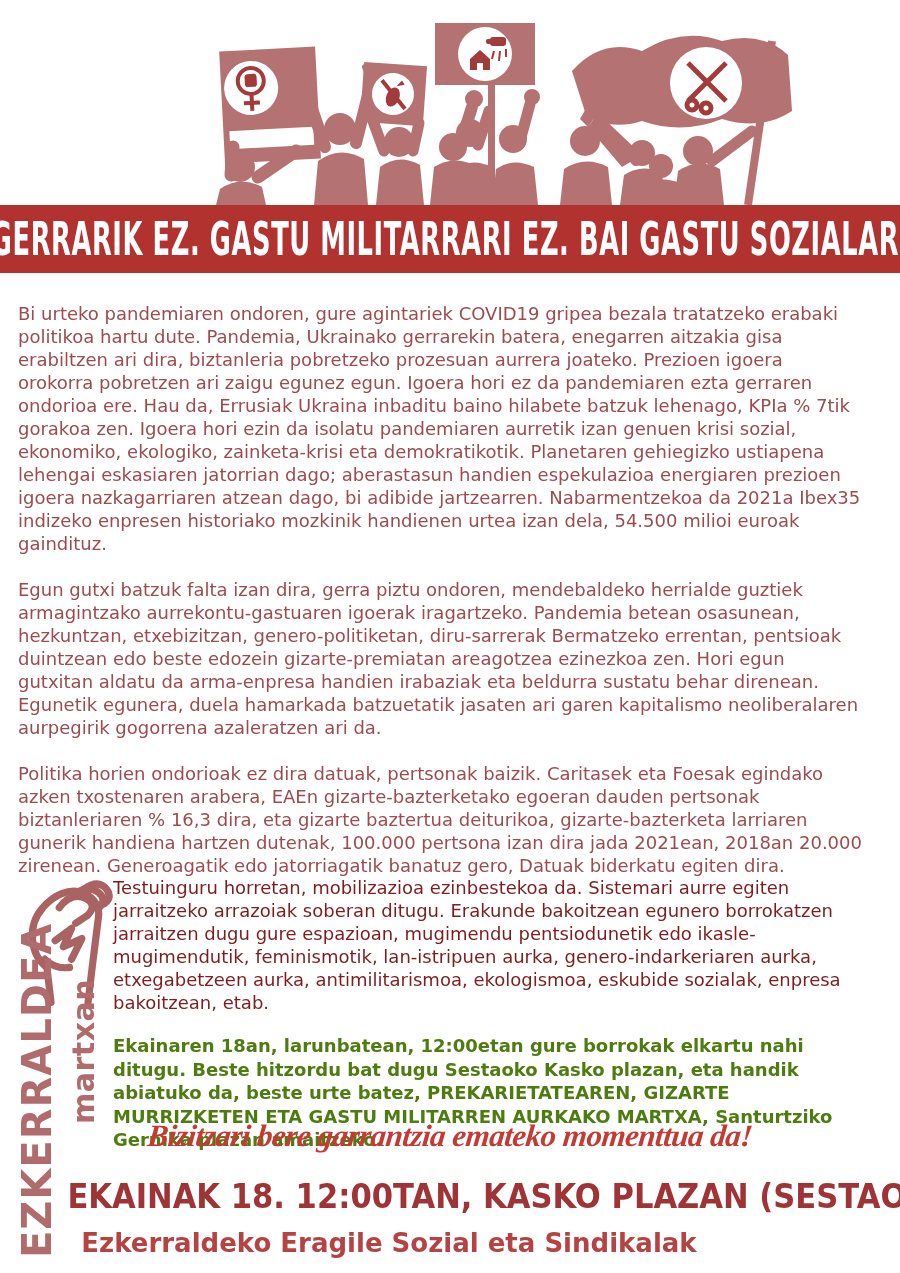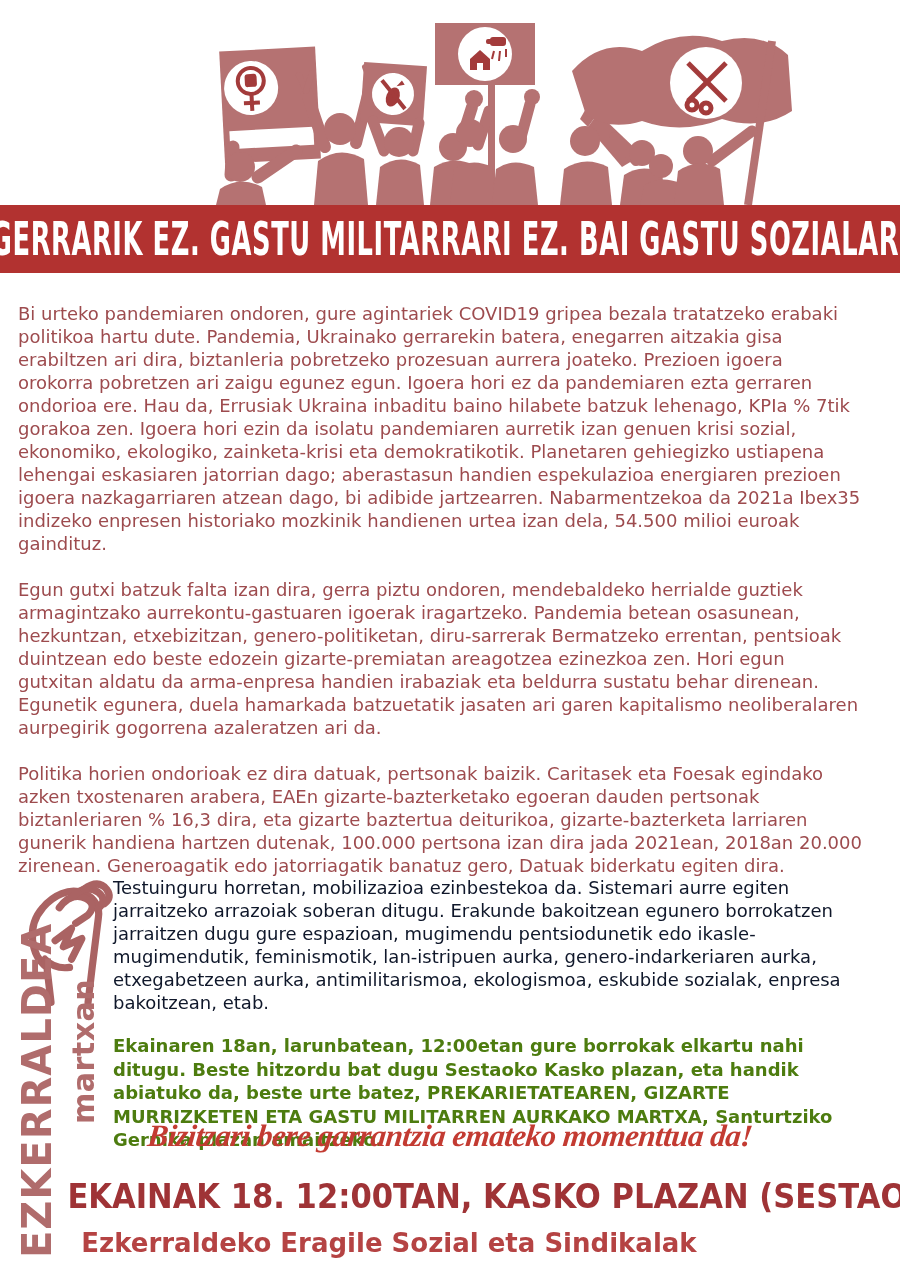--- a/index.html
+++ b/index.html
@@ -18,21 +18,21 @@
   
   .fist{position:absolute;left:14px;top:860px;width:108px;height:150px;}
   .v-org{position:absolute;left:14px;top:1258px;transform-origin:0 0;
          transform:rotate(-90deg);white-space:nowrap;color:#b06c6c;font-weight:bold;
          font-size:40px;letter-spacing:1px;}
   .v-tag{position:absolute;left:66px;top:1124px;transform-origin:0 0;
          transform:rotate(-90deg);white-space:nowrap;color:#b06c6c;font-weight:bold;
          font-size:30px;letter-spacing:0.5px;}
   
   .right-col{position:absolute;left:113px;top:876px;width:766px;}
-  .right-col p{margin:0 0 20px 0;font-size:18px;line-height:23px;color:#0f172a;}
+  .right-col p{margin:0 0 20px 0;font-size:18px;line-height:23px;color:#7f1d1d;}
   .right-col p.bold{font-weight:bold;color:#4d7c0f;line-height:23.5px;}
   
   .script-line{position:absolute;left:0;top:1118px;width:900px;text-align:center;
                font-family:"Liberation Serif","DejaVu Serif",serif;font-style:italic;font-weight:bold;
                font-size:31px;color:#c33b32;transform:skewX(-6deg);letter-spacing:-0.5px;}
   .headline{position:absolute;left:0;top:1176px;width:900px;text-align:center;margin-left:20px;}
   .headline span{display:inline-block;white-space:nowrap;font-weight:bold;font-size:34px;
                  color:#9f3336;transform:scaleX(0.9);transform-origin:center;}
   .signature{position:absolute;left:0;top:1228px;width:778px;text-align:center;
              font-weight:bold;font-size:26px;color:#b54343;}

